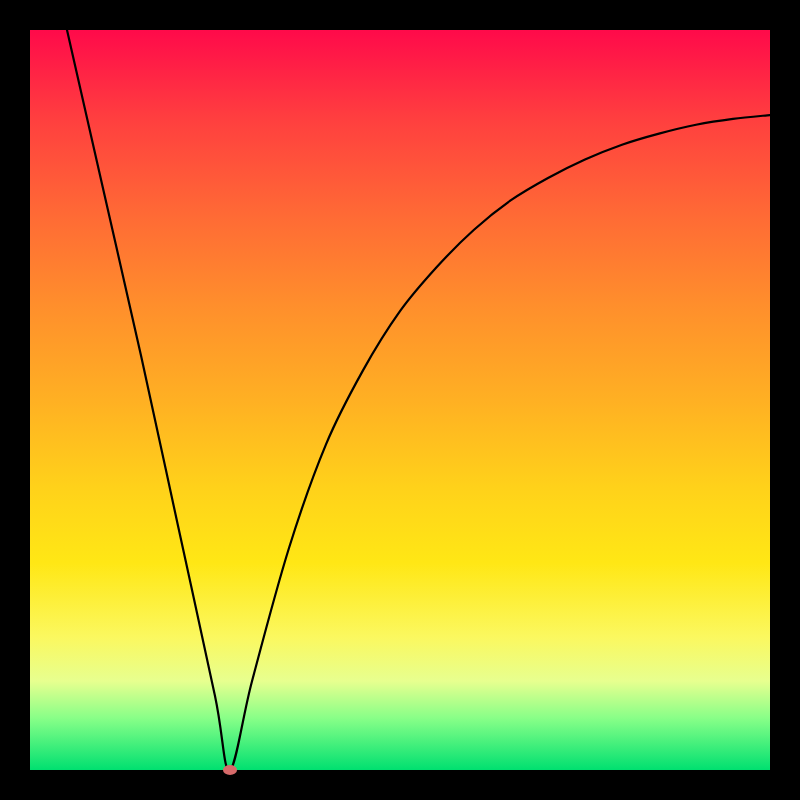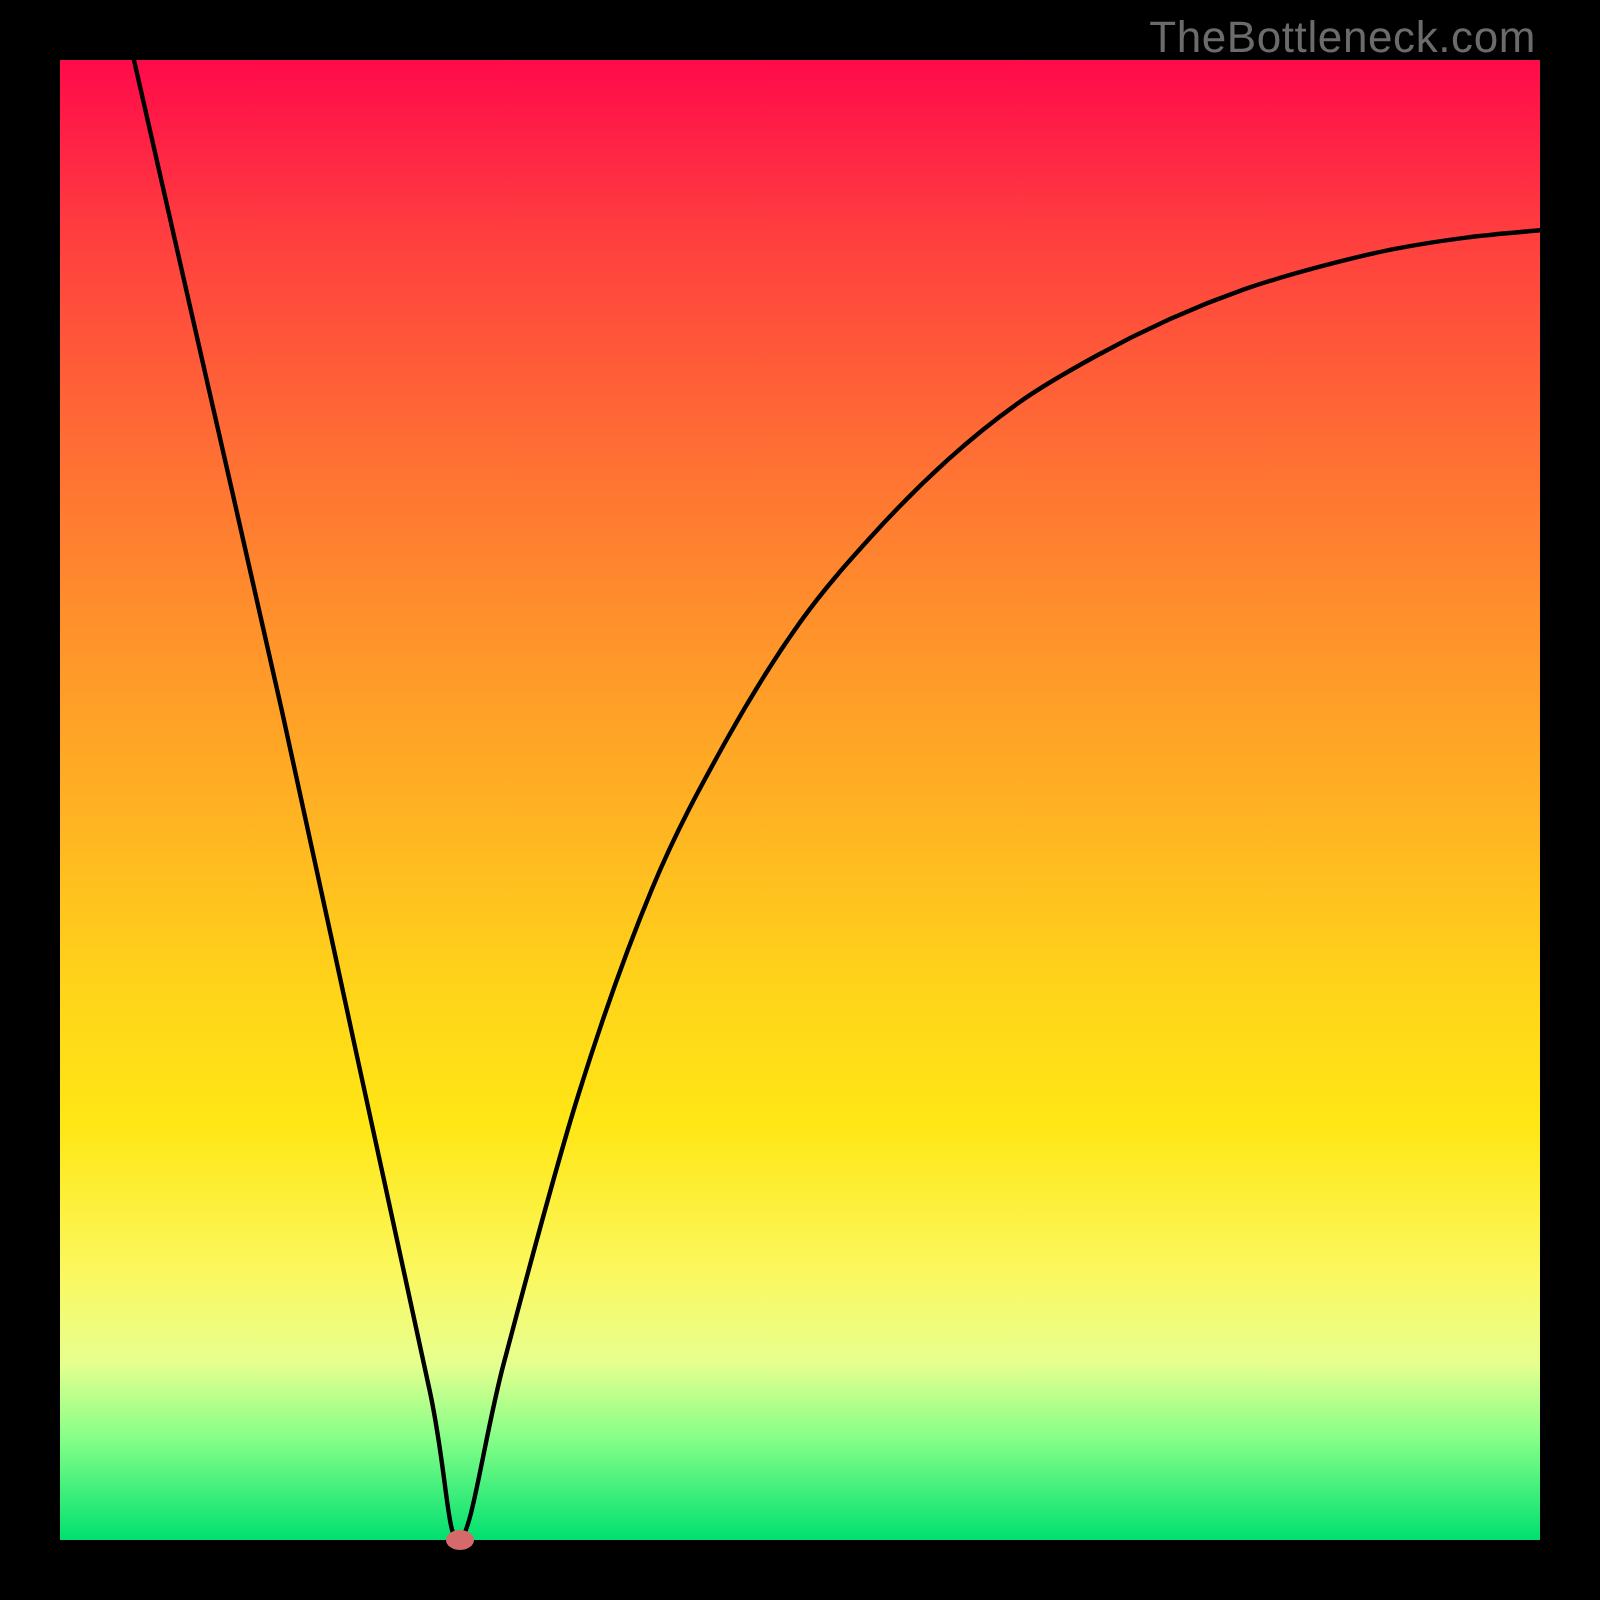--- a/index.html
+++ b/index.html
@@ -51,20 +51,19 @@
     height: 10px;
     border-radius: 50%;
     background: #d66a6a;
     transform: translate(-50%, -50%);
   }
 </style>
 </head>
 <body>
 
 <div class="frame">
-  <div class="watermark">TheBottleneck.com</div>
   <div class="plot-area">
     <svg class="curve" viewBox="0 0 740 740" preserveAspectRatio="none">
       <path id="curve-path" fill="none" stroke="#000" stroke-width="2.2" stroke-linejoin="round" stroke-linecap="round" d="M 37 0 C 43.166666666666664 27.133333333333326, 61.666666666666664 108.5333333333333, 74 162.79999999999995 C 86.33333333333333 217.0666666666666, 98.66666666666667 270.09999999999997, 111 325.59999999999997 C 123.33333333333333 381.09999999999997, 135.66666666666666 439.0666666666666, 148 495.79999999999995 C 160.33333333333334 552.5333333333333, 176.36666666666667 625.3, 185 666 C 193.63333333333333 706.7, 193.63333333333335 742.4666666666667, 199.8 740 C 205.96666666666667 737.5333333333333, 212.13333333333333 688.2, 222 651.2 C 231.86666666666667 614.2, 246.66666666666666 557.4666666666667, 259 518 C 271.3333333333333 478.5333333333333, 283.6666666666667 444, 296 414.4 C 308.3333333333333 384.79999999999995, 320.6666666666667 362.59999999999997, 333 340.4 C 345.3333333333333 318.2, 357.66666666666663 298.46666666666664, 370 281.2 C 382.33333333333337 263.93333333333334, 394.66666666666674 250.36666666666662, 407.00000000000006 236.79999999999995 C 419.33333333333337 223.2333333333333, 431.6666666666667 210.90000000000006, 444 199.80000000000007 C 456.3333333333333 188.70000000000007, 468.6666666666667 178.8333333333333, 481 170.19999999999993 C 493.3333333333333 161.56666666666658, 505.6666666666667 154.78333333333333, 518 148 C 530.3333333333334 141.21666666666667, 542.6666666666666 135.04999999999998, 555 129.5 C 567.3333333333334 123.95, 579.6666666666666 119.01666666666671, 592 114.70000000000005 C 604.3333333333334 110.38333333333338, 616.6666666666666 106.93000000000002, 629 103.60000000000002 C 641.3333333333334 100.27000000000002, 653.6666666666666 97.18666666666671, 666 94.72000000000003 C 678.3333333333334 92.25333333333334, 690.6666666666666 90.4033333333333, 703 88.79999999999995 C 715.3333333333334 87.19666666666662, 733.8333333333334 85.71666666666668, 740 85.10000000000002"></path>
     </svg>
     <div class="marker" id="min-marker" style="left: 199.8px; top: 740px;"></div>
   </div>
 </div>
 
 </body></html>

